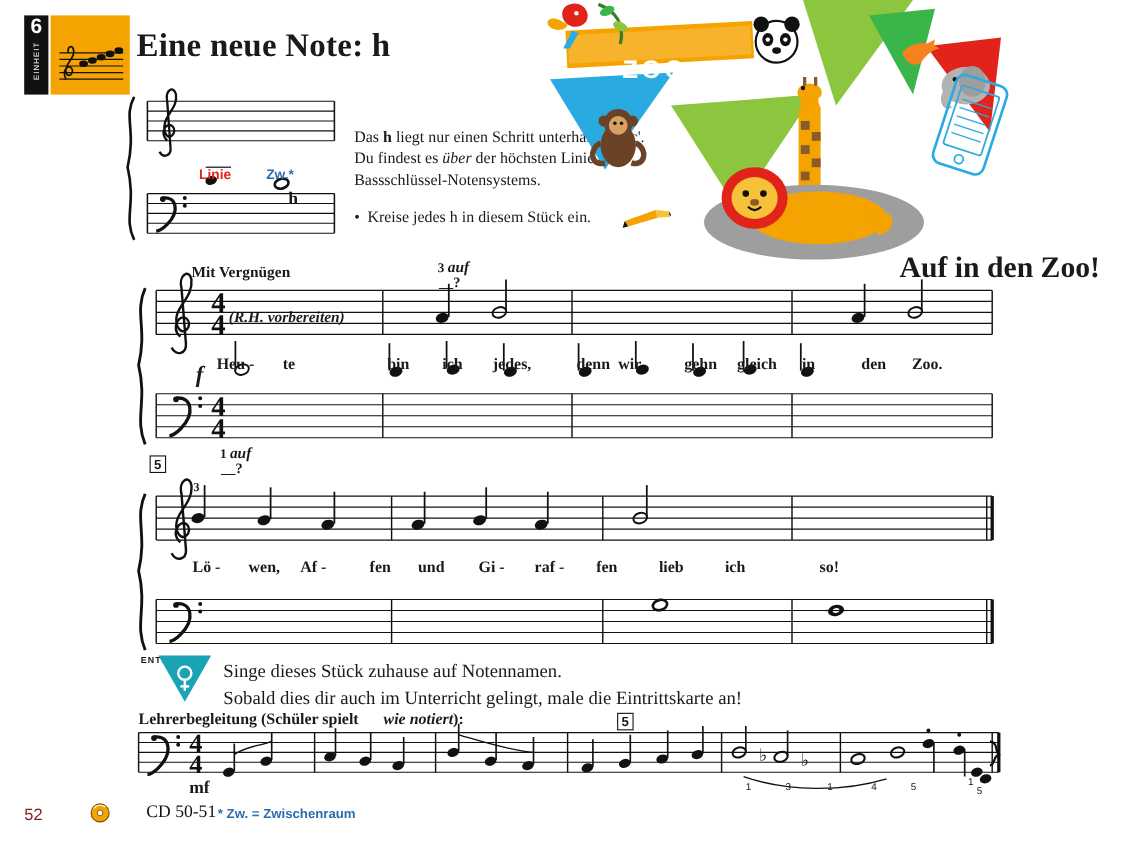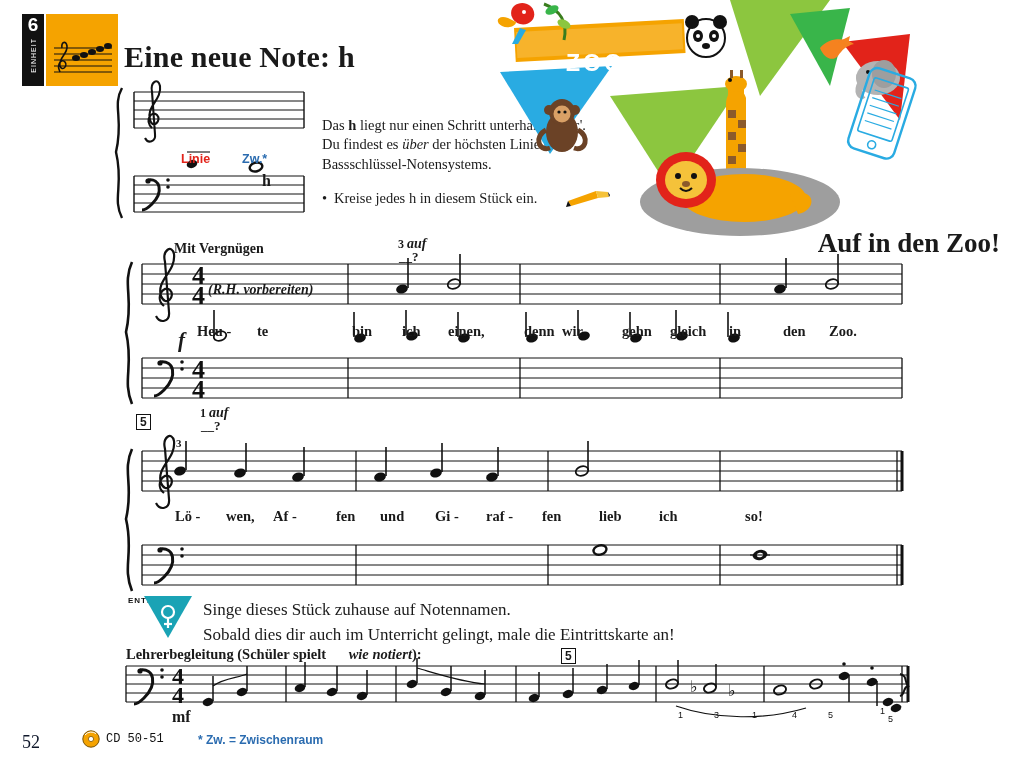--- a/index.html
+++ b/index.html
@@ -24,21 +24,21 @@
     font-family:"Liberation Sans",sans-serif;font-size:7px;letter-spacing:1px;
     writing-mode:vertical-rl;transform:rotate(180deg);margin-top:3px;
   }
   .unit-art{
     position:absolute;left:46px;top:14px;width:72px;height:72px;background:#f5a300;
   }
   .unit-art svg{display:block;}
 
   
   .page-title{
-    position:absolute;left:124px;top:40px;
+    position:absolute;left:124px;top:25px;
     font-family:"Liberation Serif",serif;font-weight:bold;font-size:30px;letter-spacing:.2px;
   }
 
   
   .explain{
     position:absolute;left:322px;top:116px;width:268px;
     font-size:14.5px;line-height:1.33;
   }
   .explain b{font-weight:bold;}
   .explain i{font-style:italic;}
@@ -107,25 +107,25 @@
 
   
   .teacher-label{
     position:absolute;left:126px;top:646px;font-size:14.5px;font-weight:bold;
   }
   .teacher-label i{font-style:italic;margin-left:19px;}
   .dyn-mf{position:absolute;left:172px;top:708px;font-weight:bold;font-size:16px;}
 
   
   .page-num{
-    position:absolute;left:22px;top:732px;color:#0f172a;
-    font-family:Liberation Serif, serif;font-size:18px;
+    position:absolute;left:22px;top:732px;color:#7f1d1d;
+    font-family:Liberation Sans, sans-serif;font-size:15px;
   }
   .cd-wrap{position:absolute;left:82px;top:730px;display:flex;align-items:center;gap:6px;}
-  .cd-text{font-family:Liberation Mono, monospace;font-size:12px;color:#111;}
+  .cd-text{font-family:Liberation Serif, serif;font-size:16px;color:#111;margin-left:27px;}
   .footnote{
     position:absolute;left:198px;top:733px;color:#2b6cb0;
     font-family:"Liberation Sans",sans-serif;font-size:12px;font-weight:bold;
   }
 
   svg{overflow:visible;}
 </style>
 </head>
 <body>
 
@@ -416,21 +416,21 @@
         <line x1="608" y1="79" x2="608" y2="54" stroke="#111" stroke-width="1.6"></line>
       </g>
     </svg>
   </div>
 
   <div class="lyrics" style="left:120px;top:323px;width:790px;">
     <span style="left:77px;">Heu -</span>
     <span style="left:137px;">te</span>
     <span style="left:232px;">bin</span>
     <span style="left:282px;">ich</span>
-    <span style="left:328px;">einen,</span>
+    <span style="left:328px;">jedes,</span>
     <span style="left:404px;">denn</span>
     <span style="left:442px;">wir</span>
     <span style="left:502px;">gehn</span>
     <span style="left:550px;">gleich</span>
     <span style="left:609px;">in</span>
     <span style="left:663px;">den</span>
     <span style="left:709px;">Zoo.</span>
   </div>
 
   <div class="measure-num" style="left:136px;top:414px;">5</div>

